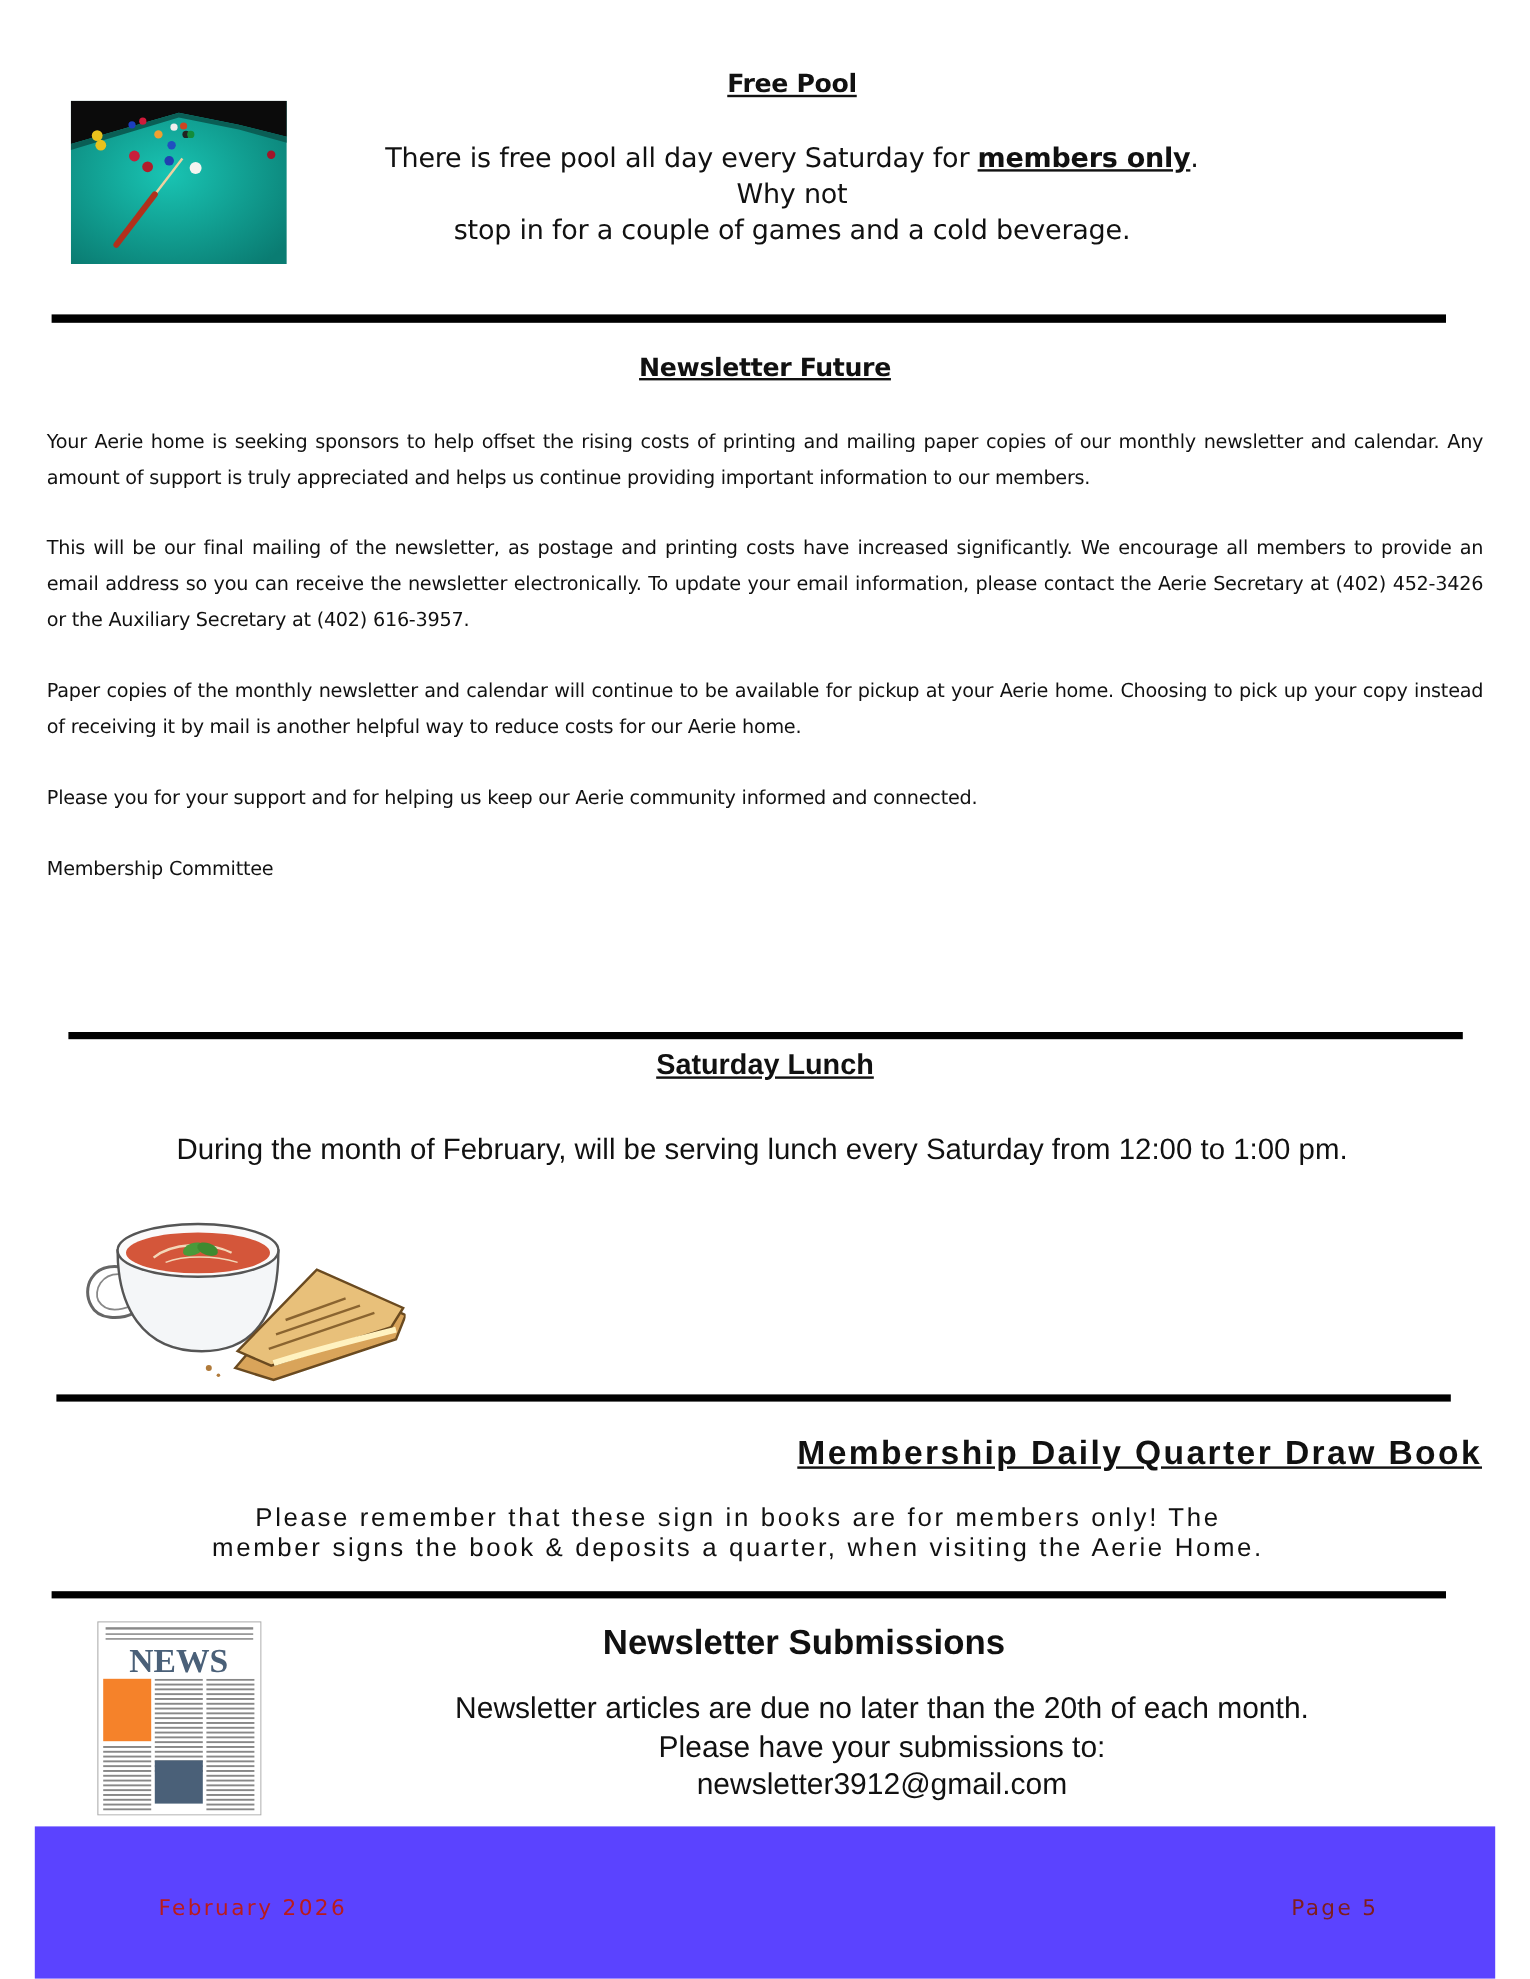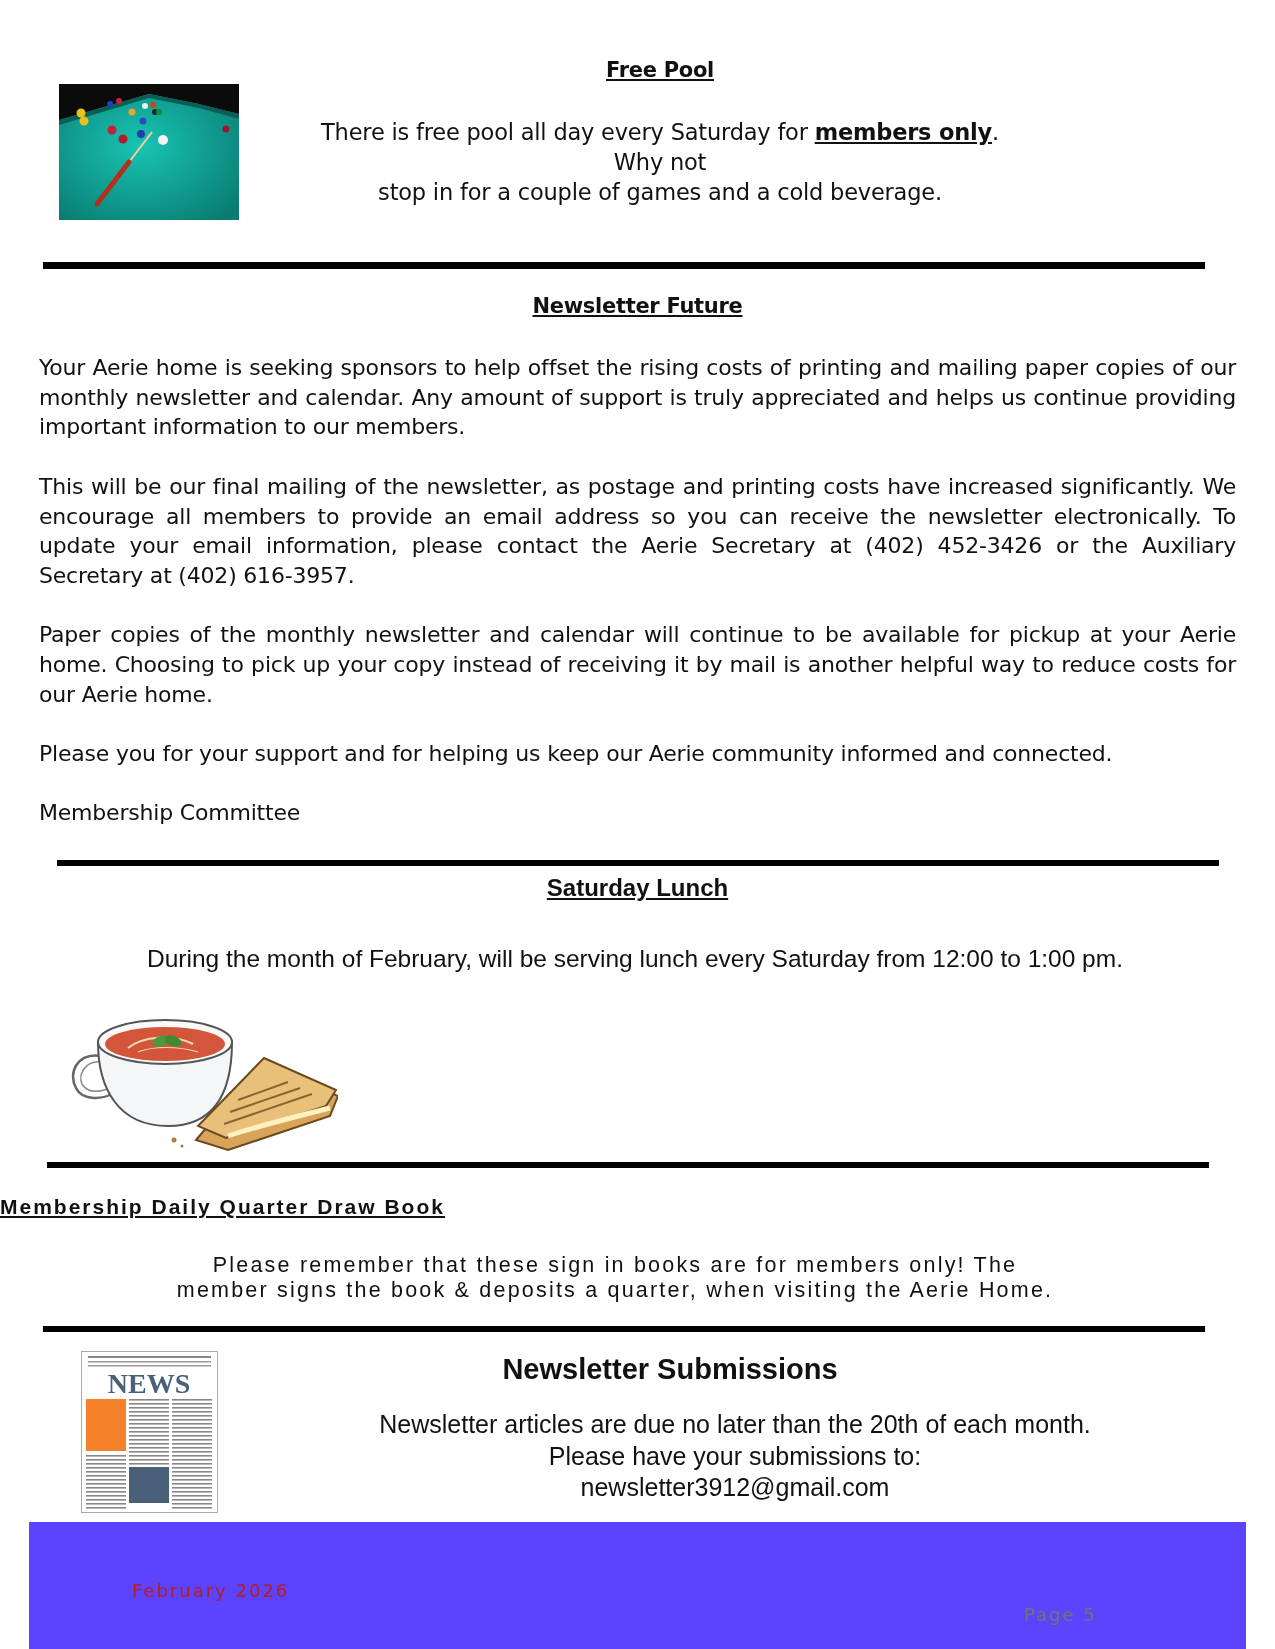--- a/index.html
+++ b/index.html
@@ -11,41 +11,41 @@
   
   .pool-img { left: 59px; top: 84px; width: 180px; height: 136px; }
   .pool-title { left: 0; width: 1320px; top: 58px; text-align: center; font-size: 21px; font-weight: bold; text-decoration: underline; letter-spacing: -0.3px; }
   .pool-body { left: 300px; width: 720px; top: 117px; text-align: center; font-size: 22.5px; line-height: 30px; letter-spacing: -0.2px; }
   .pool-body u { text-decoration: underline; font-weight: bold; }
 
   .rule { position: absolute; background: #000; }
 
   
   .nf-title { left: 0; width: 1275px; top: 294px; text-align: center; font-size: 21px; font-weight: bold; text-decoration: underline; letter-spacing: -0.3px; }
-  .nf-body { left: 39px; width: 1197px; top: 353px; font-size: 22px; line-height: 29.7px; text-align: justify; letter-spacing: -0.2px; }
+  .nf-body { left: 39px; width: 1197px; top: 353px; font-size: 16px; line-height: 29.7px; text-align: justify; letter-spacing: -0.2px; }
   .nf-body p { margin-bottom: 29.7px; }
 
   
   .sl-title { left: 0; width: 1275px; top: 874px; text-align: center; font-family: "Liberation Sans", sans-serif; font-size: 24px; font-weight: bold; text-decoration: underline; }
   .sl-body { left: 60px; width: 1150px; top: 942px; text-align: center; font-family: "Liberation Sans", sans-serif; font-size: 24.5px; line-height: 34px; }
   .lunch-img { left: 68px; top: 1008px; width: 270px; height: 145px; }
 
   
-  .qd-title { left: 0; width: 1235px; top: 1195px; text-align: left; font-family: "Liberation Sans", sans-serif; font-size: 21px; font-weight: bold; text-decoration: underline; letter-spacing: 2px; }
+  .qd-title { left: 0; width: 1235px; top: 1195px; text-align: right; font-family: "Liberation Sans", sans-serif; font-size: 28px; font-weight: bold; text-decoration: underline; letter-spacing: 2px; }
   .qd-body { left: 40px; width: 1150px; top: 1253px; text-align: center; font-family: "Liberation Sans", sans-serif; font-size: 21.5px; line-height: 25px; letter-spacing: 2.2px; }
 
   
   .news-img { left: 81px; top: 1351px; width: 137px; height: 162px; }
   .ns-title { left: 0; width: 1340px; top: 1353px; text-align: center; font-family: "Liberation Sans", sans-serif; font-size: 29px; font-weight: bold; }
   .ns-body { left: 330px; width: 810px; top: 1409px; text-align: center; font-family: "Liberation Sans", sans-serif; font-size: 25px; line-height: 31.5px; }
 
   
   .footer { left: 29px; top: 1522px; width: 1217px; height: 127px; }
   .footer-left { left: 132px; top: 1580px; color: #b91c1c; font-size: 18px; letter-spacing: 2px; }
-  .footer-right { left: 1024px; top: 1580px; color: #737373; font-size: 18px; letter-spacing: 2px; margin-top: 24px; }
+  .footer-right { left: 1076px; top: 1580px; color: #7f1d1d; font-size: 18px; letter-spacing: 2px; }
 </style>
 </head>
 <body>
 
 <section>
   <svg class="abs pool-img" viewBox="0 0 180 136">
     <defs>
       <radialGradient id="felt" cx="0.45" cy="0.45" r="0.7">
         <stop offset="0" stop-color="#19c4b3"></stop>
         <stop offset="1" stop-color="#0a7c72"></stop>

